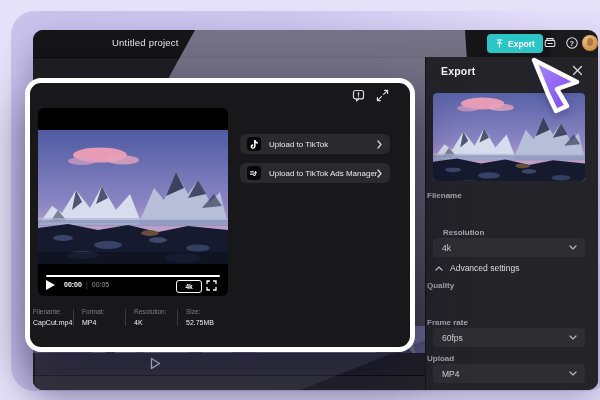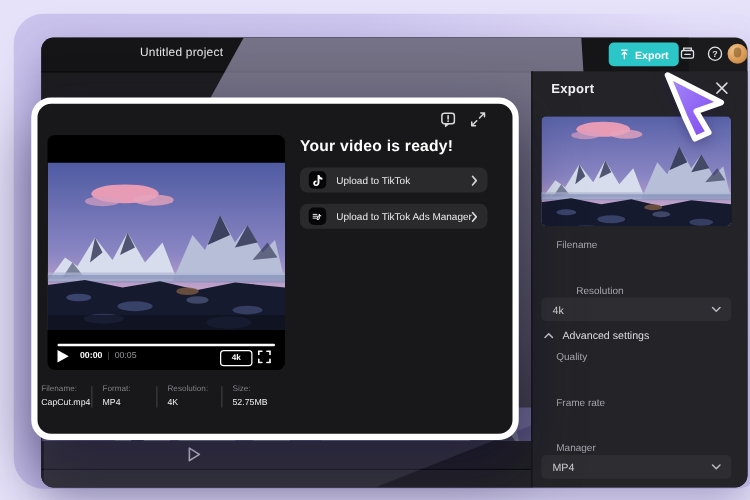--- a/index.html
+++ b/index.html
@@ -51,21 +51,21 @@
   .beam{position:absolute;left:0;top:0;width:565px;height:360px;pointer-events:none;}
   
   .panel{
     position:absolute;left:392px;top:27px;width:173px;height:333px;
     background:#242428;border-left:1px solid #141416;
   }
   .panel-title{position:absolute;left:15px;top:8px;font-size:10.5px;font-weight:bold;color:#f0f0f3;letter-spacing:.2px;}
   .panel-close{position:absolute;left:146px;top:8px;width:13px;height:13px;color:#dcdce0;cursor:pointer;display:flex;}
   .thumb{position:absolute;left:7px;top:36px;width:152px;height:88px;border-radius:4px;overflow:hidden;background:#000;}
   .thumb svg{width:152px;height:88px;display:block;}
-  .p-label{position:absolute;left:19px;font-size:8px;color:#a6a6ae;}
+  .p-label{position:absolute;left:1px;font-size:8px;color:#a6a6ae;font-weight:bold;}
   .p-box{
     position:absolute;left:7px;width:152px;height:19px;background:#2e2e32;border-radius:4px;
     display:flex;align-items:center;padding:0 9px;box-sizing:border-box;
     font-size:8.5px;color:#d3d3d7;cursor:pointer;
   }
   .p-box .chev{position:absolute;right:8px;display:flex;color:#b9b9c0;}
   .adv-row{position:absolute;left:9px;top:206px;display:flex;align-items:center;gap:7px;color:#dedee2;font-size:8.5px;cursor:pointer;}
   .adv-row .chev-up{display:flex;color:#c9c9cf;}
   
   .dialog{
@@ -232,22 +232,30 @@
           <svg width="8" height="5" viewBox="0 0 8 5">
               <path d="M1 4 L4 1 L7 4" fill="none" stroke="currentColor" stroke-width="1.2" stroke-linecap="round"></path>
             </svg>
         </span>
         <span>Advanced settings</span>
       </div>
 
       <span class="p-label" style="top:224px;text-align:center;">Quality</span>
 
       <span class="p-label" style="top:261px;">Frame rate</span>
-
-      <span class="p-label" style="top:297px;">Manager</span>
+      <div class="p-box" style="top:271px;">
+        <span>60fps</span>
+        <span class="chev">
+          <svg width="8" height="5" viewBox="0 0 8 5">
+              <path d="M1 1 L4 4 L7 1" fill="none" stroke="currentColor" stroke-width="1.2" stroke-linecap="round"></path>
+            </svg>
+        </span>
+      </div>
+
+      <span class="p-label" style="top:297px;">Upload</span>
       <div class="p-box" style="top:307px;">
         <span>MP4</span>
         <span class="chev">
           <svg width="8" height="5" viewBox="0 0 8 5">
               <path d="M1 1 L4 4 L7 1" fill="none" stroke="currentColor" stroke-width="1.2" stroke-linecap="round"></path>
             </svg>
         </span>
       </div>
     </aside>
   </div>
@@ -282,21 +290,20 @@
         <span class="t-dur">00:05</span>
       </div>
       <div class="q-badge">4k</div>
       <span class="fs-btn">
         <svg width="11" height="11" viewBox="0 0 11 11">
           <path d="M1 3.5 V1 H3.5 M7.5 1 H10 V3.5 M10 7.5 V10 H7.5 M3.5 10 H1 V7.5" fill="none" stroke="currentColor" stroke-width="1.3" stroke-linecap="round"></path>
         </svg>
       </span>
     </div>
 
-    <span class="dlg-heading">Your video is ready!</span>
 
     <button class="action" style="top:51px;">
       <span class="a-icon">
         <svg width="9" height="10" viewBox="0 0 10 11">
           <path d="M6.2 1 c0.2 1.4 1.1 2.3 2.6 2.5 v1.7 c-1 0-1.9-0.3-2.6-0.9 v3.4 c0 1.9-1.3 3.1-3 3.1 C1.6 10.8 0.6 9.7 0.6 8.4 c0-1.5 1.2-2.6 2.9-2.5 v1.7 c-0.7-0.1-1.2 0.3-1.2 0.9 0 0.5 0.4 0.9 1 0.9 0.7 0 1.2-0.5 1.2-1.3 V1 Z" fill="#ffffff"></path>
         </svg>
       </span>
       <span class="a-label">Upload to TikTok</span>
       <span class="a-chev">
         <svg width="5" height="9" viewBox="0 0 5 9">

